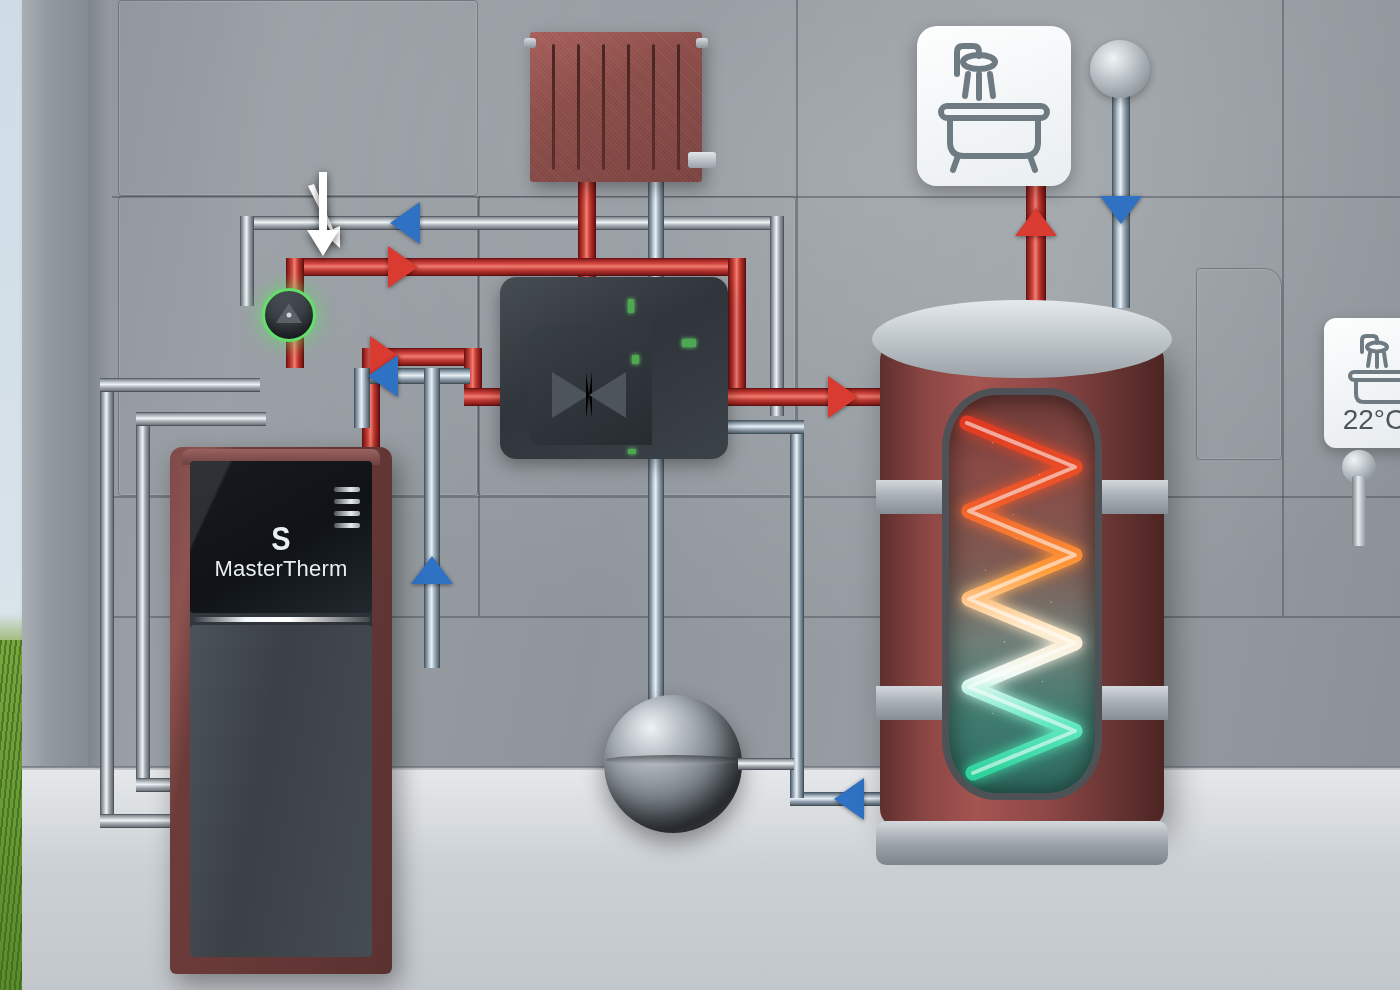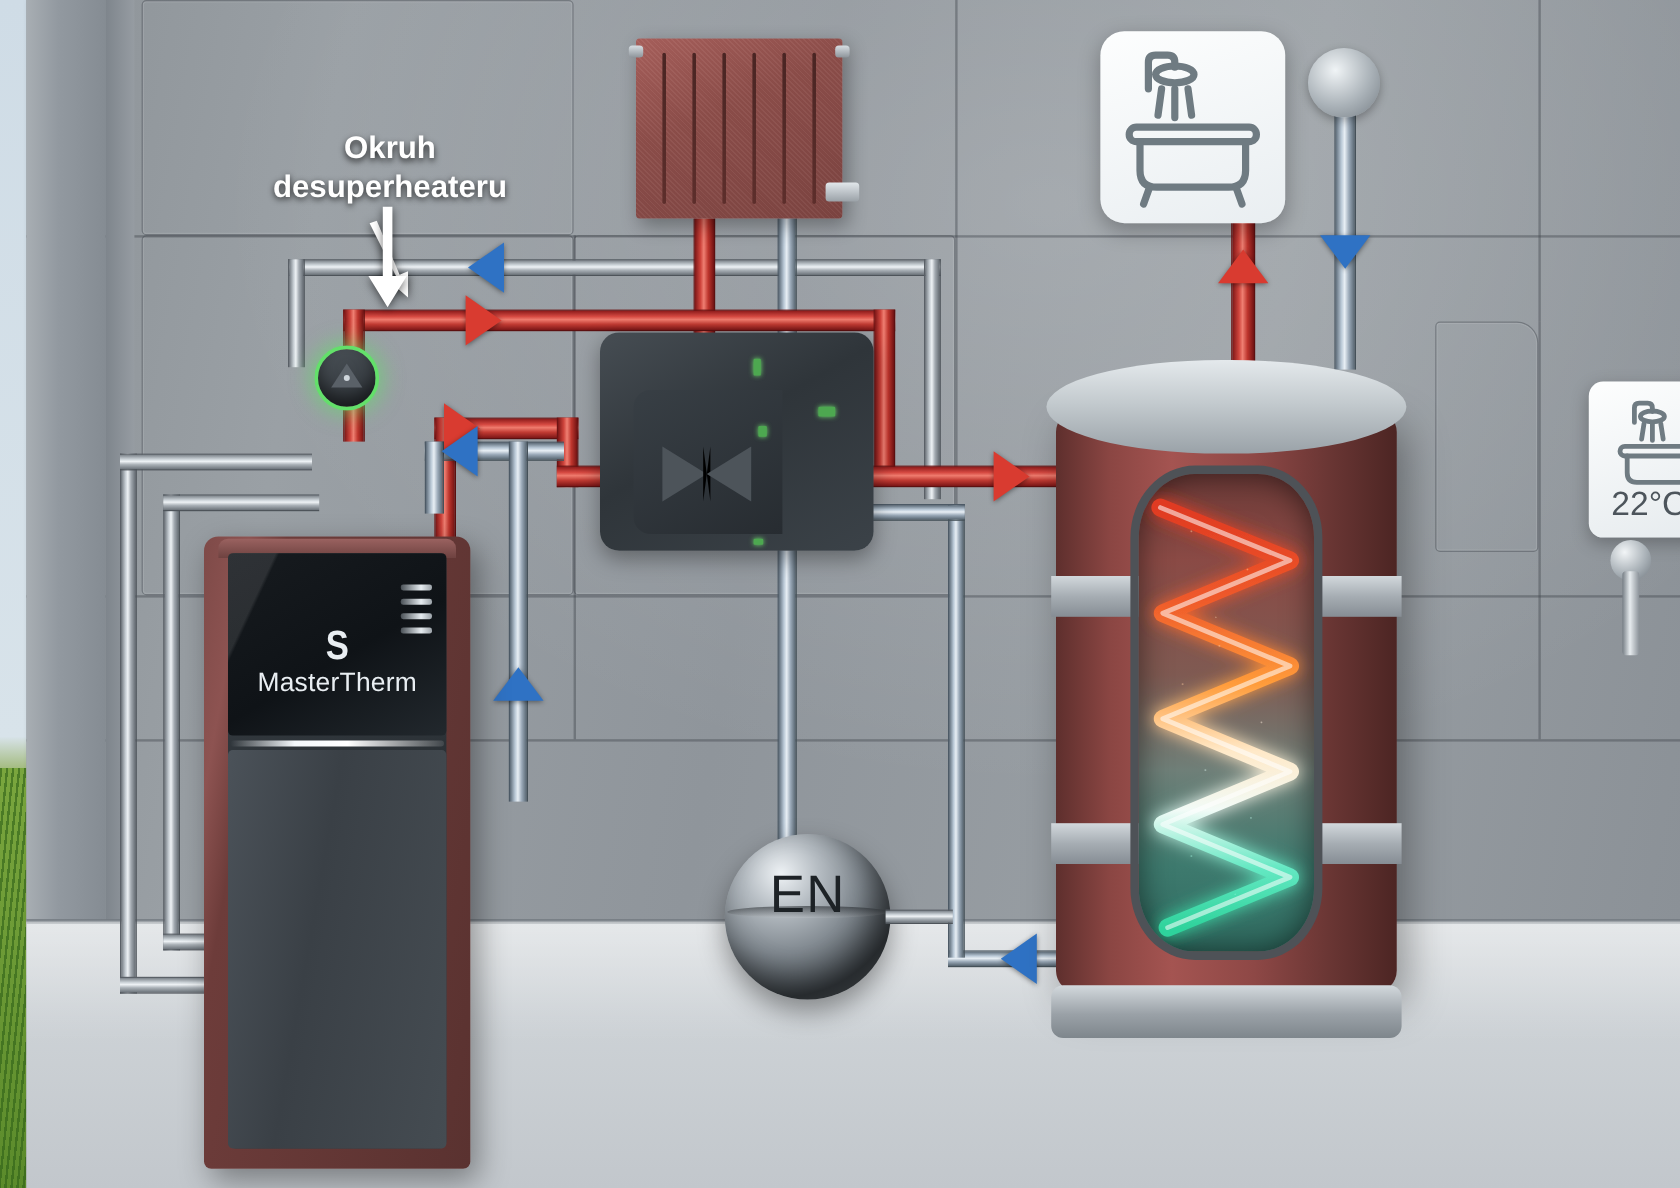--- a/index.html
+++ b/index.html
@@ -308,21 +308,20 @@
       <div class="hp-logo">
         <div class="hp-logo-mark">S</div>
         <div class="hp-logo-text">MasterTherm</div>
       </div>
     </div>
     <div class="hp-highlight"></div>
   </div>
 
   <div class="en">
     <div class="en-seam"></div>
-    <div class="en-text">EN</div>
   </div>
   <div class="pipe grey-h" style="left:738px;top:758px;width:56px;height:12px;"></div>
 
   <div class="tank">
     <div class="tank-body"></div>
     <div class="tank-band" style="top:180px;"></div>
     <div class="tank-band" style="top:386px;"></div>
     <div class="tank-cap"></div>
     <div class="tank-base"></div>
     <div class="tank-window">
@@ -378,21 +377,20 @@
       </g>
     </svg>
     <div class="thermo-temp">22°C</div>
   </div>
 
   <div class="faucet">
     <div class="faucet-knob"></div>
     <div class="faucet-neck"></div>
   </div>
 
-  <div class="anno">Okruh desuperheateru</div>
   <svg class="anno-arrow" width="70" height="80" viewBox="0 0 70 80" style="left:300px;top:182px;">
     <g fill="#ffffff">
       <path d="M8 4 L30 48 L22 50 L40 66 L40 44 L33 47 L14 2 Z"></path>
     </g>
   </svg>
   <svg class="anno-arrow" width="40" height="88" viewBox="0 0 40 88" style="left:303px;top:172px;">
     <g fill="#ffffff">
       <path d="M16 0 L24 0 L24 58 L36 58 L20 84 L4 58 L16 58 Z"></path>
     </g>
   </svg>

